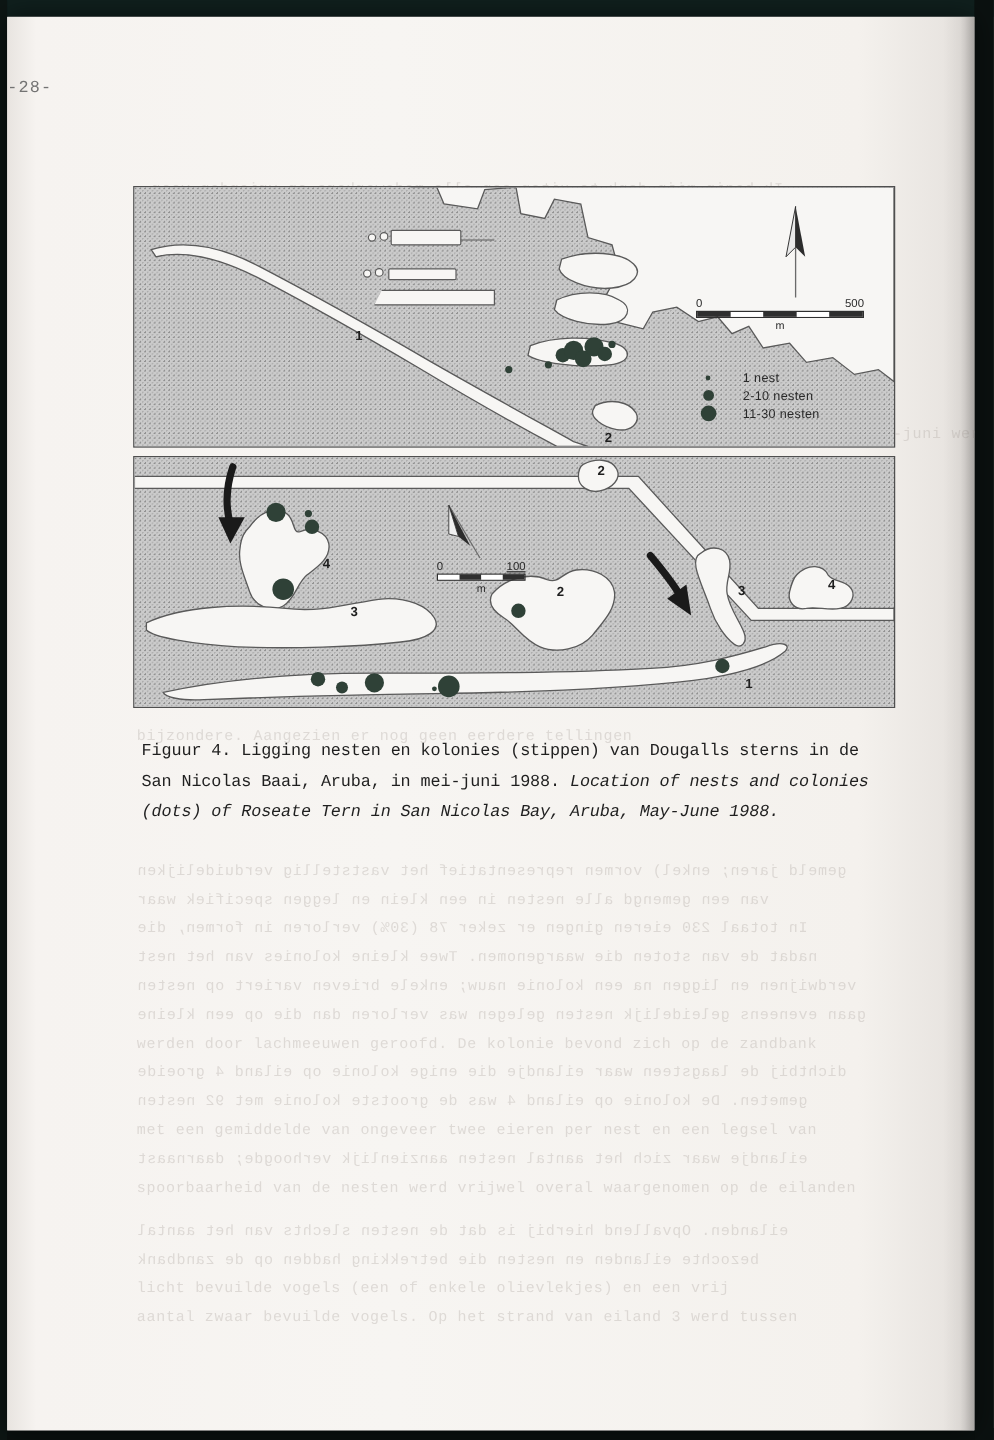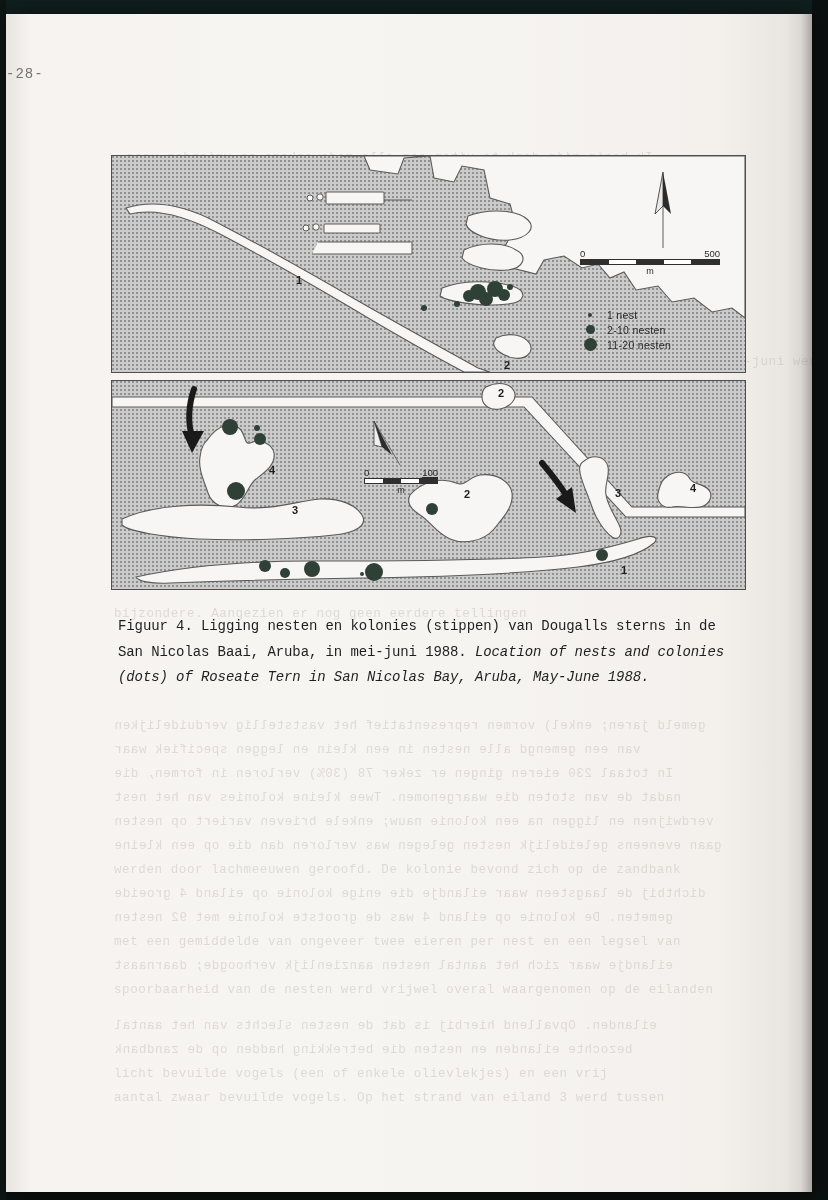--- a/index.html
+++ b/index.html
@@ -58,21 +58,21 @@
     background-color:#cbcbcb;
     background-image:
       radial-gradient(circle at 1px 1px, rgba(90,90,90,.55) .7px, transparent .8px),
       radial-gradient(circle at 3px 3px, rgba(120,120,120,.40) .6px, transparent .7px);
     background-size:4px 4px,4px 4px;
   }
   .mapsvg{position:absolute;left:0;top:0;}
 
   
   #legend{position:absolute;left:462px;top:152px;width:170px;}
-  .leg-row{display:flex;align-items:center;height:15px;}
+  .leg-row{display:flex;align-items:center;height:15px;gap:12px;}
   .leg-dotcell{width:34px;display:flex;justify-content:center;align-items:center;}
   .leg-dot{background:#2f4137;border-radius:50%;}
   .leg-txt{font-family:"Liberation Sans",sans-serif;font-size:10.5px;color:#2a2a2a;letter-spacing:.3px;}
 
   
   .scalebar{position:absolute;}
   .sb-nums{position:relative;height:11px;}
   .sb-num{position:absolute;font-family:"Liberation Sans",sans-serif;font-size:9.5px;color:#2a2a2a;}
   .sb-bar{display:flex;height:4px;border:.8px solid #2f2f2f;}
   .sb-seg{flex:1;}
@@ -319,21 +319,21 @@
           <div class="leg-row">
             <div class="leg-dotcell">
               <div class="leg-dot" style="width: 9px; height: 9px; background: rgb(47, 65, 55);"></div>
             </div>
             <div class="leg-txt">2-10 nesten</div>
           </div>
           <div class="leg-row">
             <div class="leg-dotcell">
               <div class="leg-dot" style="width: 13px; height: 13px; background: rgb(47, 65, 55);"></div>
             </div>
-            <div class="leg-txt">11-20 nesten</div>
+            <div class="leg-txt">11-30 nesten</div>
           </div>
         </div>
 
     </div>
 
     <div id="caption">
       <div>Figuur 4. Ligging nesten en kolonies (stippen) van Dougalls sterns in de</div>
       <div><span>San Nicolas Baai, Aruba, in mei-juni 1988. </span><span class="en">Location of nests and colonies</span></div>
       <div class="en">(dots) of Roseate Tern in San Nicolas Bay, Aruba, May-June 1988.</div>
     </div>

